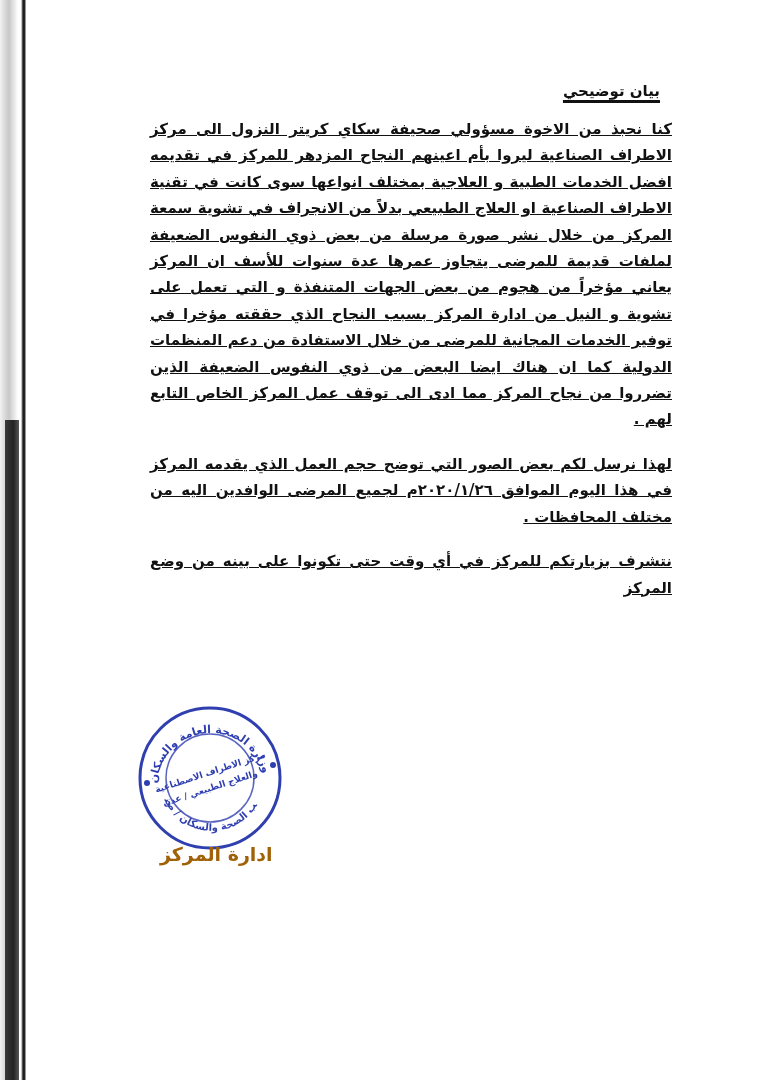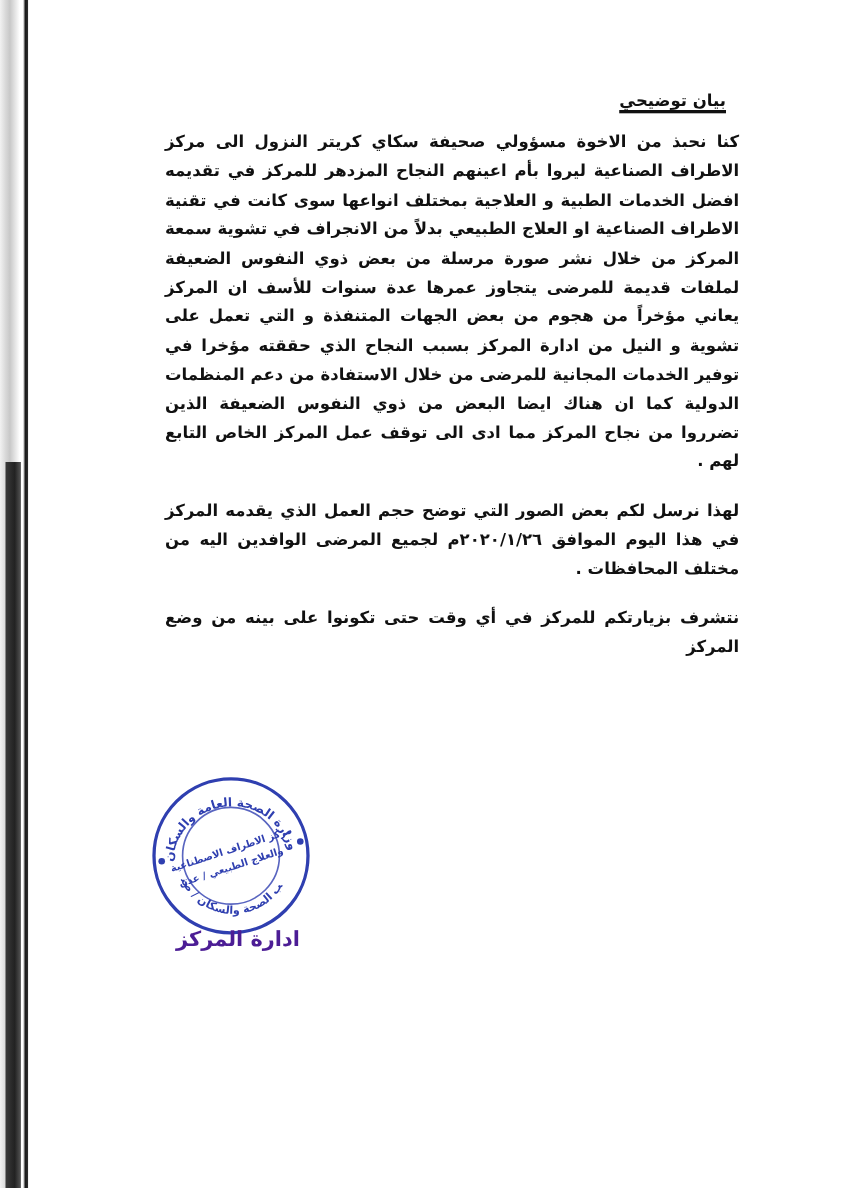--- a/index.html
+++ b/index.html
@@ -49,36 +49,37 @@
     margin: 0 12px 16px 0;
     letter-spacing: 0;
   }
   .para {
     font-size: 15px;
     font-weight: bold;
     line-height: 26.4px;
     margin: 0 0 18px 0;
     text-align: justify;
     text-align-last: right;
+    text-decoration: underline;
   }
   .stamp {
     position: absolute;
     left: 135px;
     top: 703px;
     width: 150px;
     height: 150px;
   }
   .signature {
     position: absolute;
     left: 160px;
     top: 843px;
     font-size: 19px;
     font-weight: bold;
     direction: rtl;
-    color: #4c1d95;
+    color: #a16207;
   }
 </style>
 </head>
 <body>
 
 <div class="scan-edge"></div>
 <div class="scan-edge-lower"></div>
 
 <div class="page">
   <div class="doc-title">بيان توضيحي</div>

